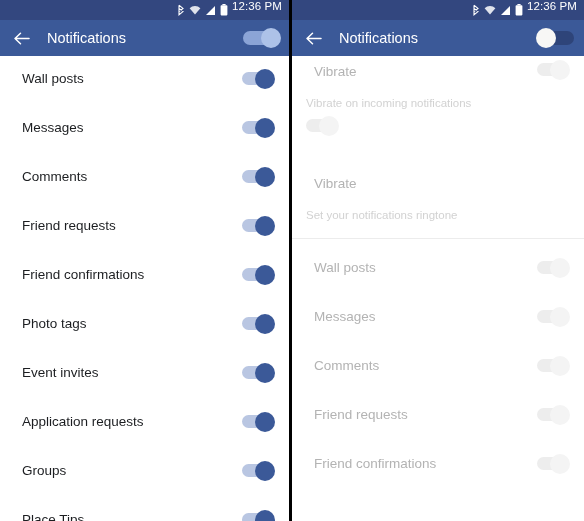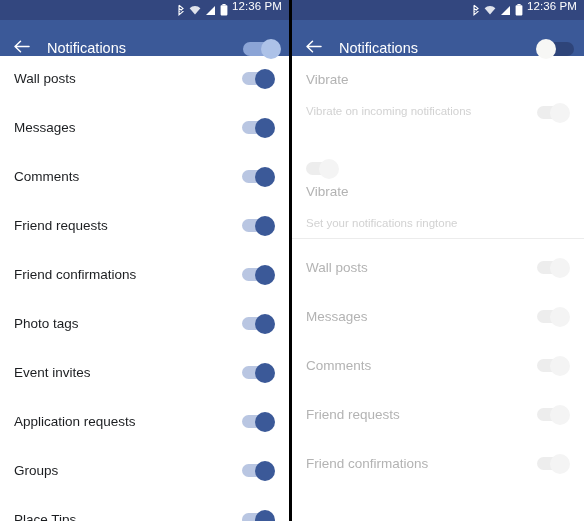--- a/index.html
+++ b/index.html
@@ -53,21 +53,21 @@
     margin-left: 4px;
     letter-spacing: .1px;
     white-space: nowrap;
   }
 
   
   .app-bar {
     height: 36px;
     background: #3b5998;
     display: flex;
-    align-items: flex-end;
+    align-items: center;
     padding: 0 10px 0 12px;
     box-sizing: border-box;
   }
   .back-icon {
     width: 19px;
     height: 19px;
     flex: 0 0 auto;
     margin-right: 16px;
   }
   .back-icon svg { display: block; }
@@ -118,32 +118,33 @@
     min-width: 0;
     display: flex;
     flex-direction: column;
     justify-content: center;
   }
   .row .title {
     font-size: 13.5px;
     color: #1c1e21;
     line-height: 17px;
     white-space: nowrap;
+    margin-left: 8px;
   }
   .row .subtitle {
     font-size: 11.5px;
     color: #b8b8b8;
     line-height: 15px;
     white-space: nowrap;
     margin-top: 16px;
   }
   .row.disabled .title    { color: #b3b3b3; }
   .row.disabled .subtitle { color: #d2d2d2; }
 
-  .row.with-sub { height: 56px; align-items: flex-end; gap: 28px; }
+  .row.with-sub { height: 56px; align-items: flex-start; gap: 28px; }
 
   
   .lswitch {
     position: relative;
     width: 31px;
     height: 13px;
     flex: 0 0 auto;
     margin-right: 2px;
   }
   .lswitch .track {

